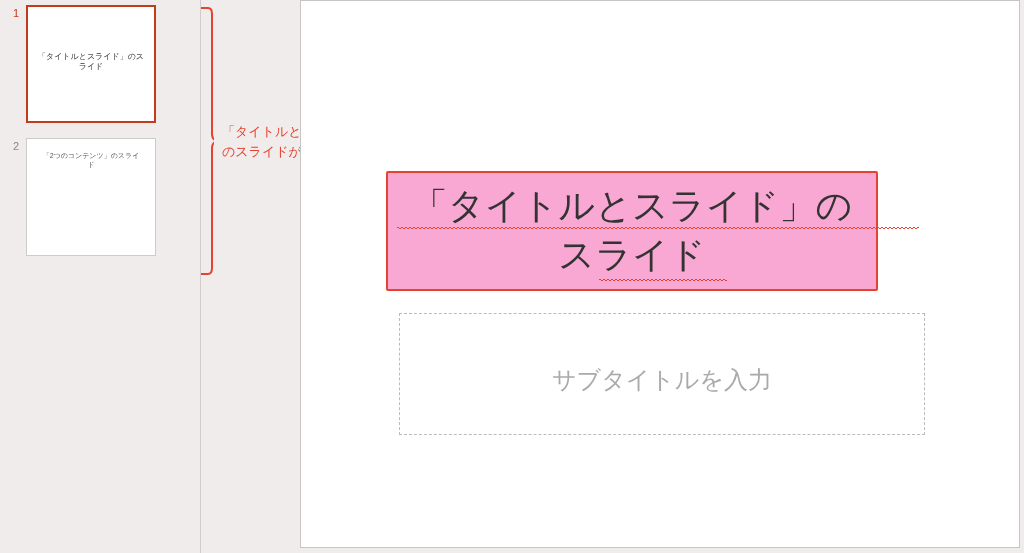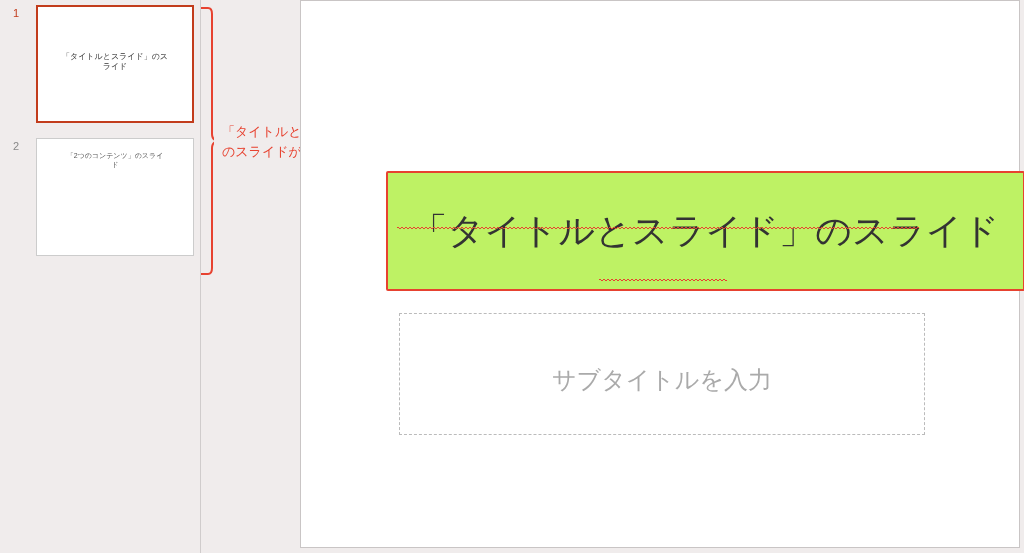--- a/index.html
+++ b/index.html
@@ -28,25 +28,25 @@
     }
     .thumb-num {
       width: 16px;
       font-size: 11px;
       color: #c23c1c;
       padding-top: 2px;
       text-align: center;
     }
     .thumb-num.inactive { color: #888; }
     .thumb {
-      width: 158px;
+      width: 130px;
       height: 118px;
       background: #fff;
       border: 1px solid #ccc;
-      margin-left: 12px;
+      margin-left: 2px;
       position: relative;
       display: flex;
       flex-direction: column;
       align-items: center;
       justify-content: flex-start;
       padding-top: 45px;
       font-size: 8px;
       color: #333;
       text-align: center;
       line-height: 1.3;
@@ -76,25 +76,25 @@
       top: 0;
       width: 720px;
       height: 548px;
       background: #fff;
       border: 1px solid #c9c5c5;
     }
     .title-box {
       position: absolute;
       left: 85px;
       top: 170px;
-      width: 639px;
+      width: 492px;
       height: 120px;
       border: 2px solid #e74230;
       border-radius: 2px;
-      background: #bef264;
+      background: #f9a8d4;
       display: flex;
       align-items: center;
       justify-content: center;
       text-align: center;
       padding: 5px 10px;
     }
     .title-text {
       font-size: 36px;
       color: #333;
       line-height: 1.35;

